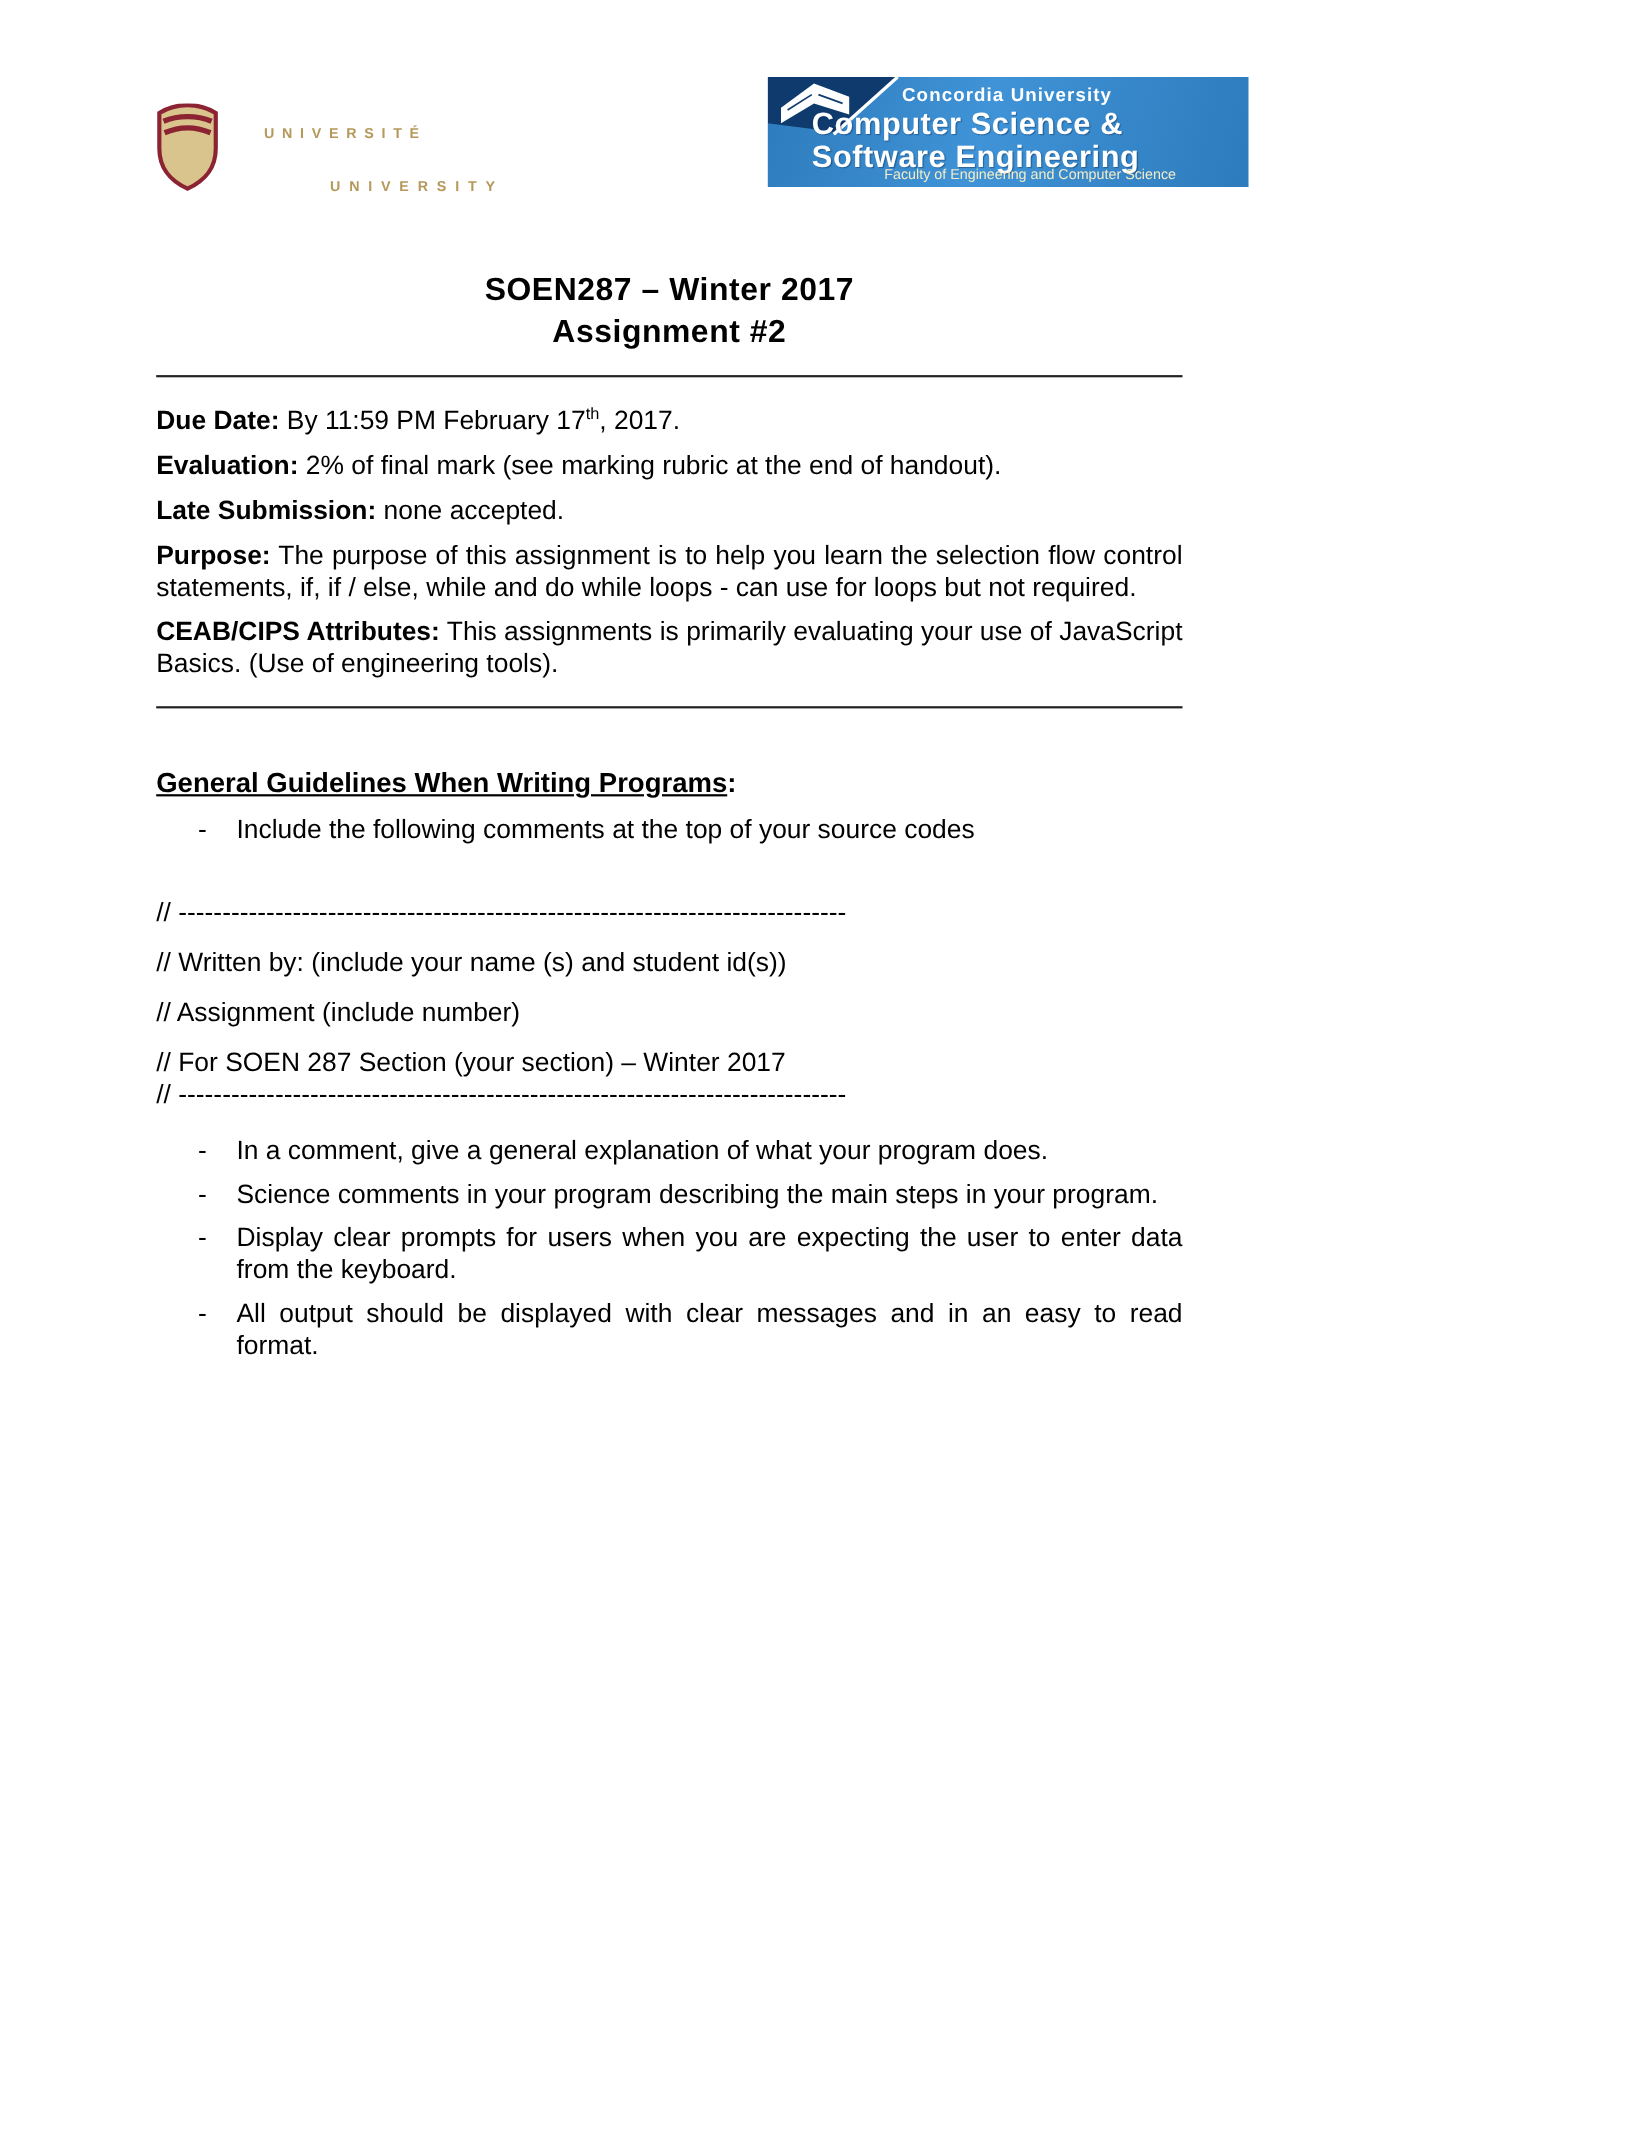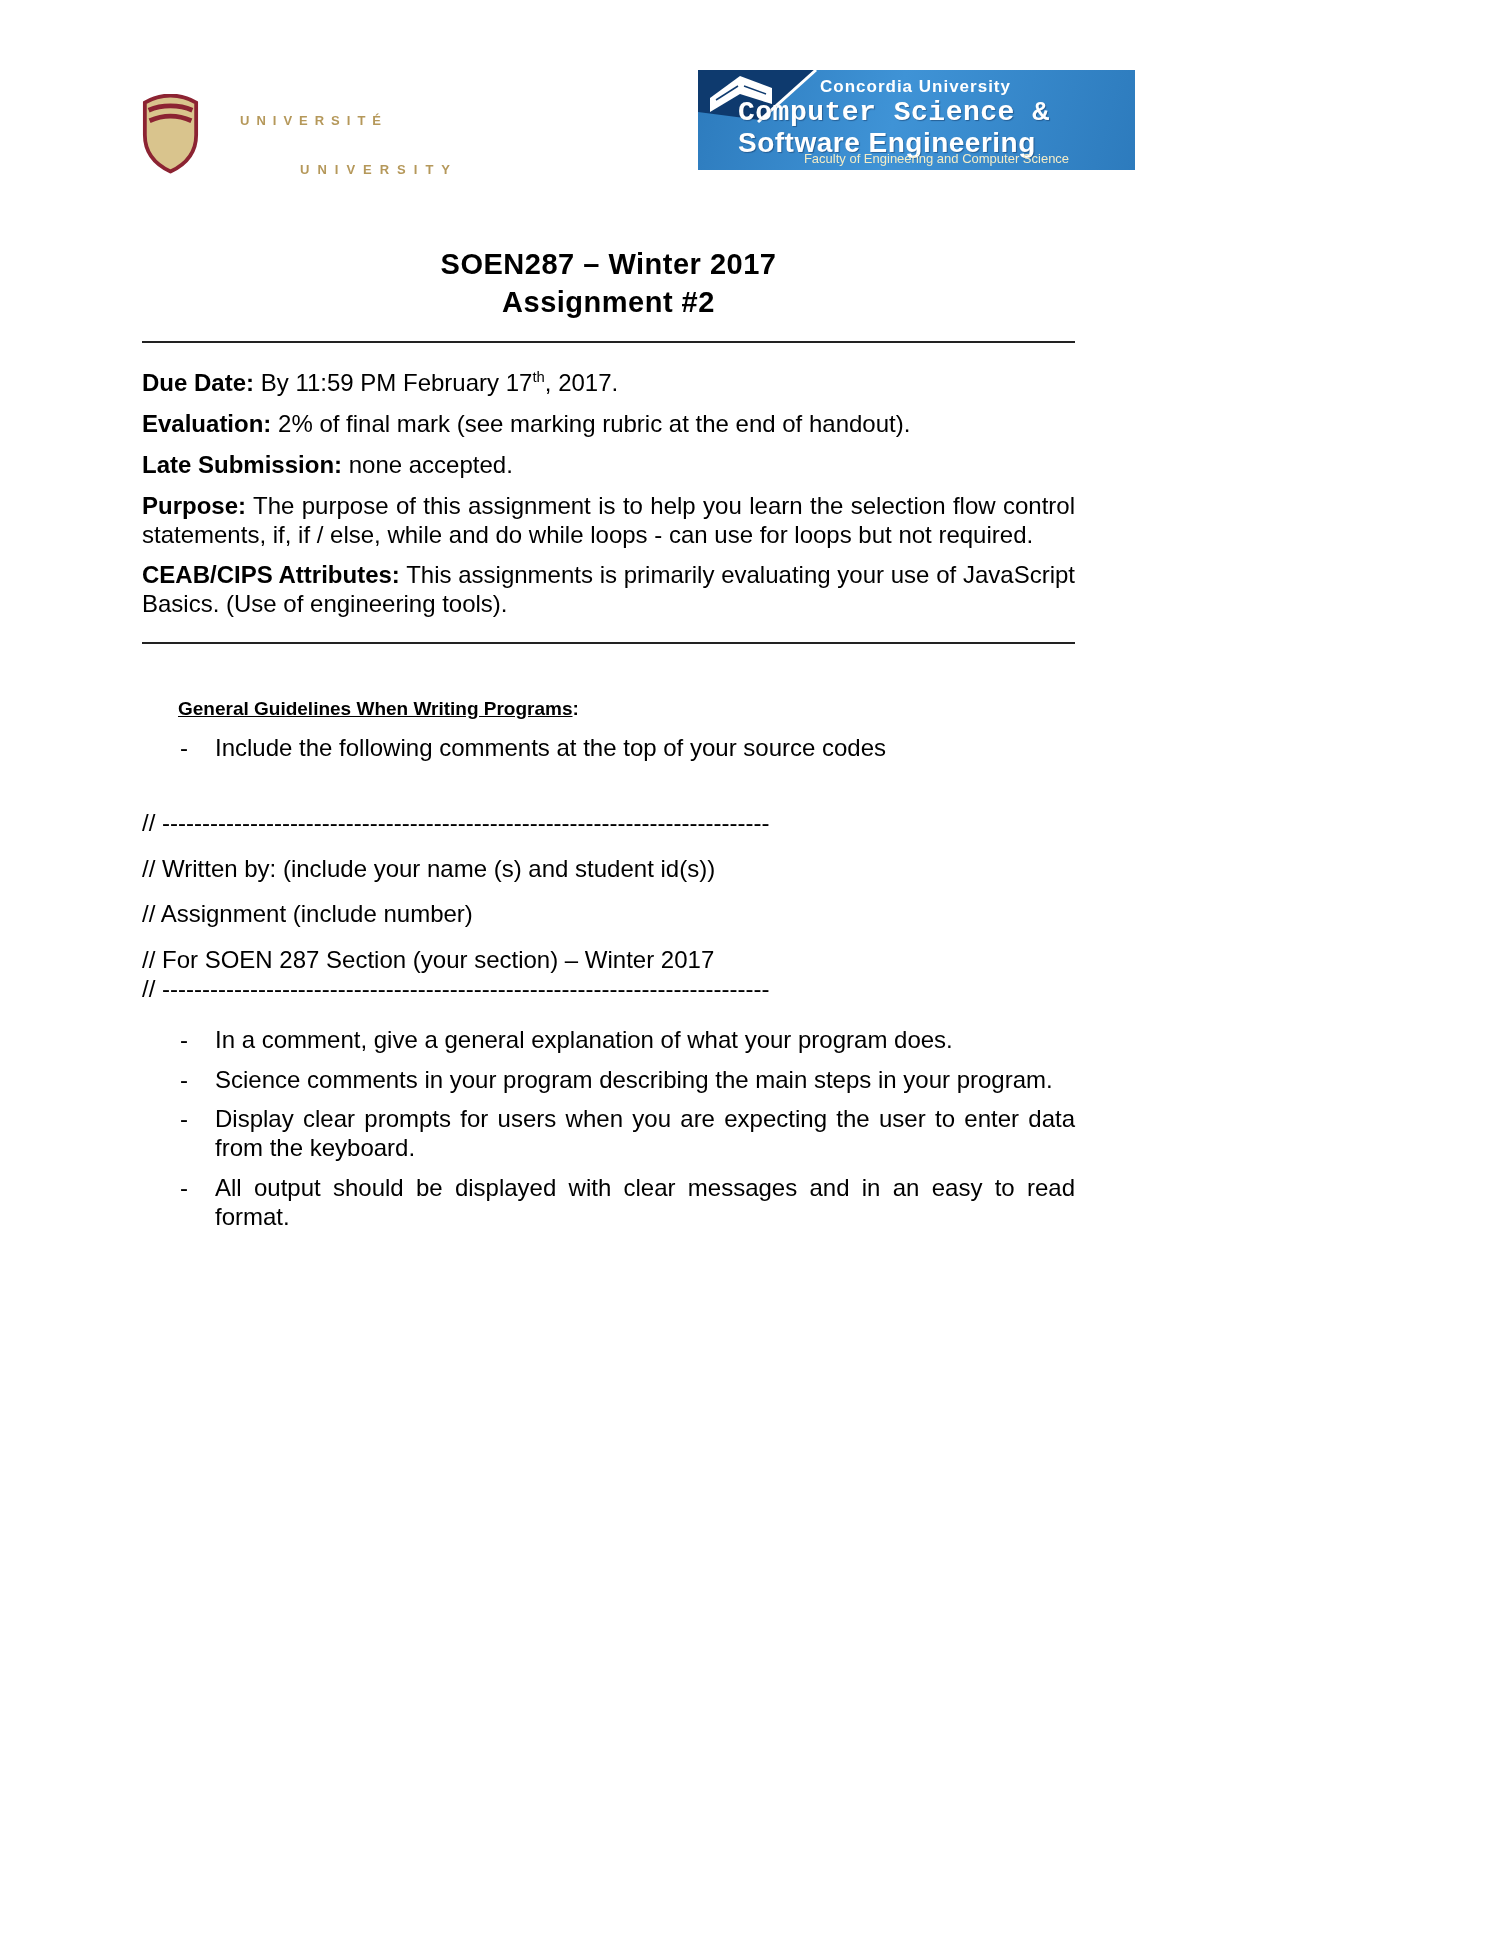--- a/index.html
+++ b/index.html
@@ -42,21 +42,21 @@
     position: absolute; left: 122px; top: 7px;
     font-size: 17px; font-weight: bold; color: #ffffff;
     letter-spacing: 1px; white-space: nowrap;
   }
   .banner-main1, .banner-main2 {
     position: absolute; left: 40px;
     font-size: 28px; font-weight: bold; color: #ffffff;
     letter-spacing: 0.5px; white-space: nowrap;
     text-shadow: 1px 1px 1px rgba(10,40,80,0.45);
   }
-  .banner-main1 { top: 27px; font-family: Liberation Mono, monospace; }
+  .banner-main1 { top: 27px; }
   .banner-main2 { top: 57px; }
   .banner-bottom {
     position: absolute; left: 40px; right: 0; bottom: 4px;
     text-align: center;
     font-size: 13px; color: #f3ecc7; white-space: nowrap;
   }
 
   
   .content { position: absolute; left: 142px; top: 0; width: 933px; }
 
@@ -70,21 +70,21 @@
   .rule { border: none; border-top: 2px solid #222; margin: 0; width: 100%; }
   .rule-1 { margin-top: 20px; }
   .rule-2 { margin-top: 23px; }
 
   .details { margin-top: 26px; font-size: 24px; line-height: 1.2; }
   .details p { margin: 0 0 12px 0; }
   .details p.justify { text-align: justify; }
   .label { font-weight: bold; }
   sup { font-size: 0.62em; vertical-align: super; line-height: 0; }
 
-  .guidelines-heading { margin-top: 54px; font-size: 19px; font-weight: bold; margin-left: 36px; }
+  .guidelines-heading { margin-top: 54px; font-size: 25px; font-weight: bold; }
   .guidelines-heading .underlined { text-decoration: underline; }
 
   .bullet { position: relative; padding-left: 73px; font-size: 24px; line-height: 1.2; }
   .bullet .dash { position: absolute; left: 38px; top: 0; }
   .bullet .text { display: block; }
   .bullet.justify .text { text-align: justify; }
   .intro-bullet { margin-top: 14px; }
 
   .code-lines { margin-top: 46px; font-size: 24px; line-height: 1.2; }
   .code-lines p { margin: 0 0 17px 0; white-space: nowrap; }

